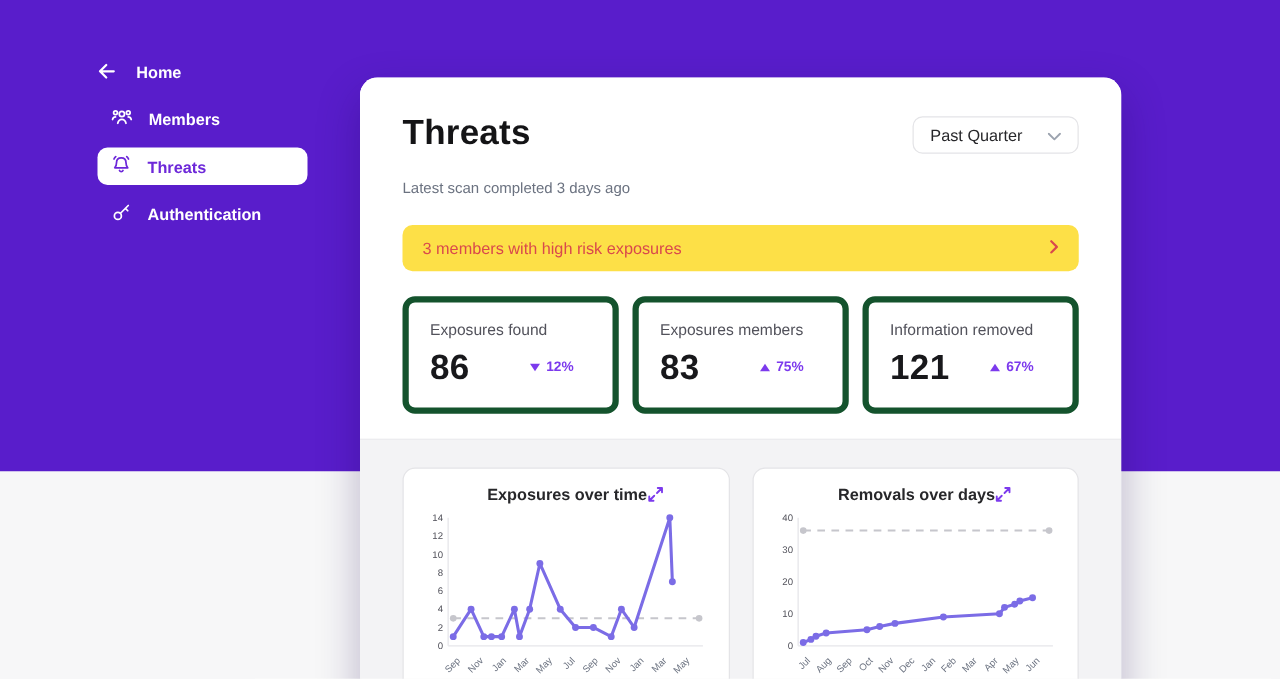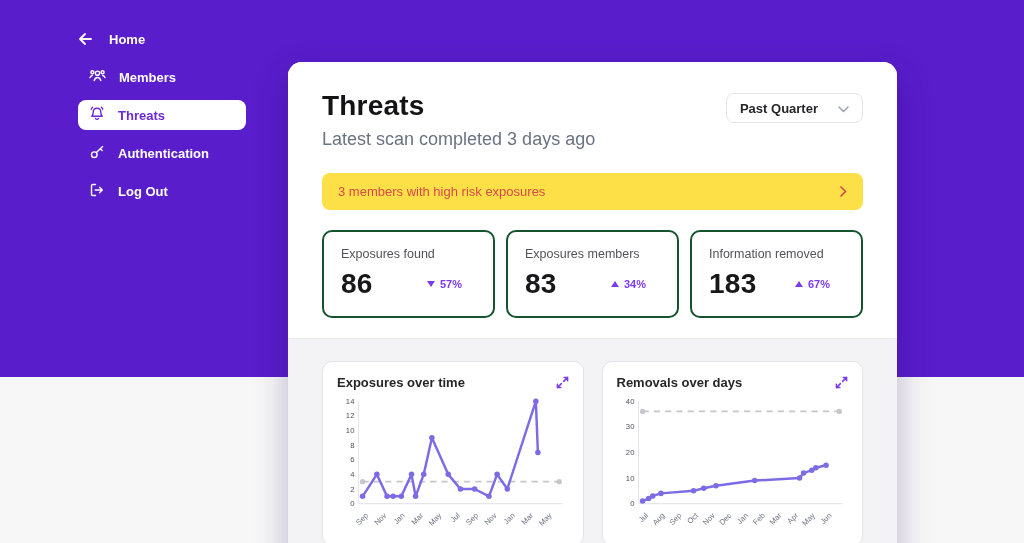--- a/index.html
+++ b/index.html
@@ -3,65 +3,65 @@
 <meta charset="utf-8">
 <style>
   * { margin:0; padding:0; box-sizing:border-box; }
   html,body { width:1024px; height:543px; overflow:hidden; }
   body { font-family:"Liberation Sans", sans-serif; background:#f7f7f8; position:relative; }
 
   
   .hero { position:absolute; left:0; top:0; width:1024px; height:377px; background:#591dcb; }
 
   
-  .sidebar { position:absolute; left:78px; top:30px; width:168px; color:#fff; z-index:3; }
+  .sidebar { position:absolute; left:78px; top:48px; width:168px; color:#fff; z-index:3; }
   .home-row { display:flex; align-items:center; gap:16px; height:18px; cursor:pointer; }
   .home-row svg { display:block; }
   .home-label { font-size:13px; font-weight:700; }
   .sb-title { margin-top:14px; font-size:20px; font-weight:700; letter-spacing:.2px; }
   .sb-nav { margin-top:14px; }
   .sb-item { display:flex; align-items:center; gap:13px; height:30px; padding:0 11px;
              border-radius:8px; font-size:13px; font-weight:600; margin-bottom:8px;
              color:#fff; cursor:pointer; }
   .sb-item svg { flex:0 0 auto; }
   .sb-item.active { background:#ffffff; color:#6d28d9; }
 
   
   .main-card { position:absolute; left:288px; top:62px; width:609px; height:540px;
                background:#fff; border-radius:14px; z-index:2; overflow:hidden;
                box-shadow:0 14px 34px rgba(25,8,80,.28); display:flex; flex-direction:column; }
   .card-top { padding:28px 34px 20px 34px; background:#fff; }
   .head-row { display:flex; justify-content:space-between; align-items:flex-start; }
   .page-title { font-size:28px; font-weight:800; color:#141416; letter-spacing:.2px; }
-  .page-sub { margin-top:7px; font-size:18px; color:#6b7280; }
+  .page-sub { margin-top:21px; font-size:12px; color:#6b7280; }
   .period-select { display:flex; align-items:center; gap:20px; height:30px; padding:0 13px;
                    border:1px solid #e4e4e7; border-radius:8px; background:#fff;
-                   font-size:13px; font-weight:700; color:#27272a; cursor:pointer; margin-top:3px; }
+                   font-size:13px; font-weight:400; color:#27272a; cursor:pointer; margin-top:3px; }
   .alert-banner { margin-top:23px; height:37px; background:#fde047; border-radius:8px;
                   display:flex; align-items:center; justify-content:space-between;
                   padding:0 16px; cursor:pointer; }
   .alert-text { font-size:13px; color:#d9494c; }
   .stats-row { margin-top:20px; display:flex; gap:11px; }
-  .stat-card { flex:1; border:2px solid #14532d; border-radius:10px; padding:15px 17px 16px; background:#fff; }
+  .stat-card { flex:1; border:5px solid #14532d; border-radius:10px; padding:15px 17px 16px; background:#fff; }
   .stat-label { font-size:12.5px; color:#52525b; }
   .stat-value-row { margin-top:7px; display:flex; align-items:center; }
   .stat-value { font-size:28px; font-weight:700; color:#18181b; letter-spacing:.3px; }
   .stat-delta { margin-left:auto; margin-right:14px; display:flex; align-items:center; gap:5px;
                 font-size:11px; font-weight:700; color:#7c3aed; }
   .tri-up { width:0; height:0; border-left:4px solid transparent; border-right:4px solid transparent;
             border-bottom:6px solid #7c3aed; }
   .tri-down { width:0; height:0; border-left:4px solid transparent; border-right:4px solid transparent;
               border-top:6px solid #7c3aed; }
 
   
   .card-bottom { flex:1; background:#f3f3f5; border-top:1px solid #ececef;
                  padding:22px 34px 28px 34px; display:flex; gap:18px; }
   .chart-card { flex:1; background:#fff; border:1px solid #e4e4e7; border-radius:10px;
                 padding:13px 14px 8px; height:185px; }
-  .chart-head { display:flex; justify-content:space-between; align-items:center; }
+  .chart-head { display:flex; justify-content:center; align-items:center;margin-left:15px; }
   .chart-title { font-size:13px; font-weight:700; color:#27272a; }
   .expand-btn { cursor:pointer; display:flex; }
   .chart-box { margin-top:3px; }
   .chart-box svg { display:block; width:100%; height:auto; }
 </style>
 </head>
 <body>
 
 <div class="hero"></div>
 
@@ -105,29 +105,20 @@
     <div class="sb-item">
       <span>
         <svg width="16" height="16" viewBox="0 0 16 16" fill="none" stroke="currentColor" stroke-width="1.4" stroke-linecap="round" stroke-linejoin="round">
           <circle cx="5.3" cy="10.7" r="2.8"></circle>
           <path d="M7.4 8.6L13.6 2.4M11.3 4.7l1.9 1.9"></path>
         </svg>
       </span>
       <span>Authentication</span>
     </div>
 
-    <div class="sb-item">
-      <span>
-        <svg width="16" height="16" viewBox="0 0 16 16" fill="none" stroke="currentColor" stroke-width="1.4" stroke-linecap="round" stroke-linejoin="round">
-          <path d="M6.5 2.5H3.8A1.3 1.3 0 0 0 2.5 3.8v8.4a1.3 1.3 0 0 0 1.3 1.3h2.7"></path>
-          <path d="M10.5 5.2L13.3 8l-2.8 2.8M13 8H6.2"></path>
-        </svg>
-      </span>
-      <span>Log Out</span>
-    </div>
   </div>
 </nav>
 
 <section class="main-card">
   <div class="card-top">
     <div class="head-row">
       <div>
         <div class="page-title">Threats</div>
         <div class="page-sub">Latest scan completed 3 days ago</div>
       </div>
@@ -150,38 +141,38 @@
       </span>
     </div>
 
     <div class="stats-row">
       <div class="stat-card">
         <div class="stat-label">Exposures found</div>
         <div class="stat-value-row">
           <span class="stat-value">86</span>
           <span class="stat-delta">
             <span class="tri-down"></span>
-            <span>57%</span>
+            <span>12%</span>
           </span>
         </div>
       </div>
       <div class="stat-card">
         <div class="stat-label">Exposures members</div>
         <div class="stat-value-row">
           <span class="stat-value">83</span>
           <span class="stat-delta">
             <span class="tri-up"></span>
-            <span>34%</span>
+            <span>75%</span>
           </span>
         </div>
       </div>
       <div class="stat-card">
         <div class="stat-label">Information removed</div>
         <div class="stat-value-row">
-          <span class="stat-value">183</span>
+          <span class="stat-value">121</span>
           <span class="stat-delta">
             <span class="tri-up"></span>
             <span>67%</span>
           </span>
         </div>
       </div>
     </div>
   </div>
 
   <div class="card-bottom">

